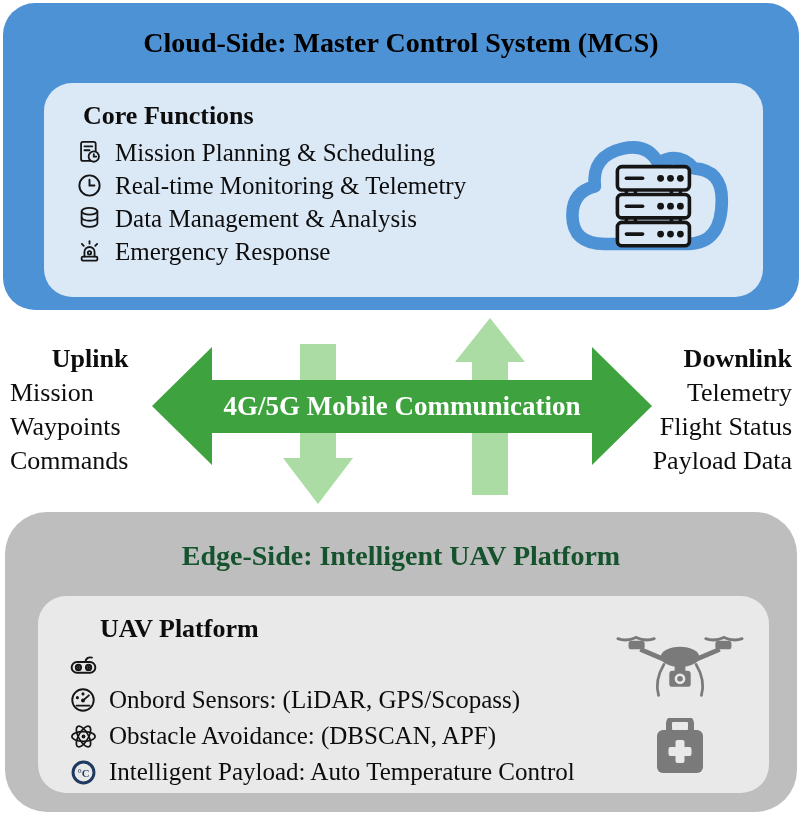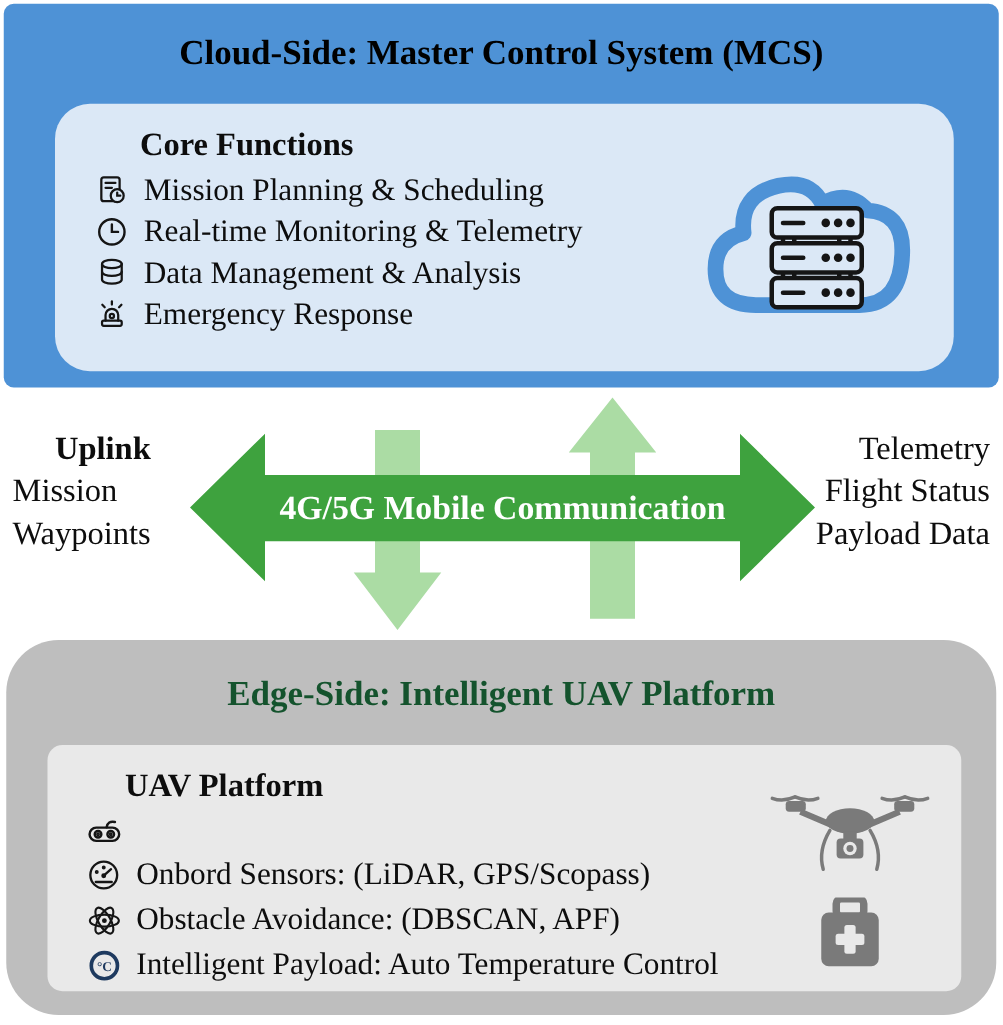--- a/index.html
+++ b/index.html
@@ -1,27 +1,27 @@
 <!DOCTYPE html>
 <html><head>
 <meta charset="utf-8">
 <style>
   html,body{margin:0;padding:0;background:#fff;}
   .canvas{position:relative;width:802px;height:820px;background:#ffffff;
           font-family:"Liberation Serif",serif;color:#0d0d0d;overflow:hidden;}
 
   
   .cloud-box{position:absolute;left:3px;top:3px;width:796px;height:307px;
-             background:#4E92D6;border-radius:8px;}
+             background:#4E92D6;border-radius:32px;}
   .cloud-title{position:absolute;left:0;top:24px;width:100%;text-align:center;
                font-weight:bold;font-size:28px;color:#000;}
   .cloud-panel{position:absolute;left:41px;top:80px;width:719px;height:214px;
                background:#DBE8F6;border-radius:28px;}
   .panel-heading{position:absolute;font-weight:bold;font-size:26px;color:#0d0d0d;}
-  .cloud-panel .panel-heading{left:68px;top:18px;}
+  .cloud-panel .panel-heading{left:39px;top:18px;}
   .rows{position:absolute;margin-left:22px;}
   .cloud-panel .rows{left:0;top:53px;width:520px;}
   .row{display:flex;align-items:center;height:33px;}
   .edge-panel .row{height:36px;}
   .ricon{width:34px;display:flex;justify-content:center;align-items:center;
          margin-left:6px;flex:0 0 34px;}
   .rlabel{font-size:25px;white-space:nowrap;margin-left:9px;}
   .cloud-illustration{position:absolute;left:513px;top:26px;width:200px;height:162px;}
 
   
@@ -33,21 +33,21 @@
   .downlink-block{position:absolute;right:10px;top:342px;font-size:26px;line-height:34px;
                   text-align:right;}
   .link-title{font-weight:bold;text-align:right;}
 
   
   .edge-box{position:absolute;left:5px;top:512px;width:792px;height:300px;
             background:#BEBEBE;border-radius:42px;}
   .edge-title{position:absolute;left:0;top:28px;width:100%;text-align:center;
               font-weight:bold;font-size:28px;color:#14532d;}
   .edge-panel{position:absolute;left:33px;top:84px;width:731px;height:197px;
-              background:#E9E9E9;border-radius:12px;}
+              background:#E9E9E9;border-radius:28px;}
   .edge-panel .panel-heading{left:62px;top:18px;}
   .edge-panel .rows{left:0;top:50px;width:600px;}
   .drone-illustration{position:absolute;left:577px;top:33px;width:130px;height:75px;}
   .kit-illustration{position:absolute;left:617px;top:122px;width:50px;height:58px;}
 
   .icon-svg{display:block;}
 </style>
 </head>
 <body>
 
@@ -146,23 +146,25 @@
     <polygon points="300,344 336,344 336,458 353,458 318,504 283,458 300,458" fill="#ABDCA4"></polygon>
     <polygon points="472,495 472,362 455,362 490,318 525,362 508,362 508,495" fill="#ABDCA4"></polygon>
     <polygon points="152,406 212,347 212,380 592,380 592,347 652,406 592,465 592,433 212,433 212,465" fill="#3EA23E"></polygon>
   </svg>
   <div class="channel-label">4G/5G Mobile Communication</div>
 
   <div class="uplink-block">
     <div class="link-title">Uplink</div>
     <div>Mission</div>
     <div>Waypoints</div>
+    <div>Commands</div>
   </div>
 
   <div class="downlink-block">
+    <div class="link-title">Downlink</div>
     <div>Telemetry</div>
     <div>Flight Status</div>
     <div>Payload Data</div>
   </div>
 
   <div class="edge-box">
     <div class="edge-title">Edge-Side: Intelligent UAV Platform</div>
 
     <div class="edge-panel">
       <div class="panel-heading">UAV Platform</div>

